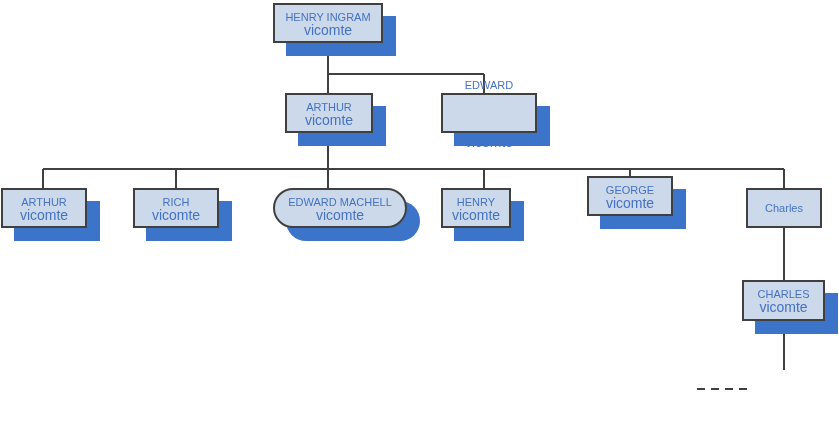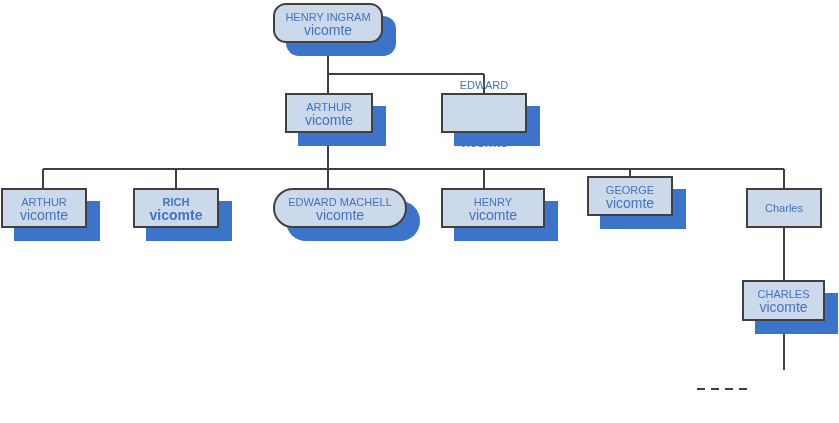--- a/index.html
+++ b/index.html
@@ -36,51 +36,51 @@
     <path d="M43 169 V188"></path>
     <path d="M176 169 V188"></path>
     <path d="M484 169 V188"></path>
     <path d="M630 169 V188"></path>
     <path d="M784 169 V188"></path>
     <path d="M784 228 V280"></path>
     <path d="M784 321 V370"></path>
     <path class="dashed" d="M697 389 H748"></path>
   </svg>
 
-  <div class="node shadowed" style="left:273px;top:3px;width:110px;height:40px;border-radius:13px;">
+  <div class="node shadowed" style="left:273px;top:3px;width:110px;height:40px;">
     <span class="name">HENRY INGRAM</span>
     <span class="subtitle">vicomte</span>
   </div>
 
   <div class="node shadowed" style="left:285px;top:93px;width:88px;height:40px;">
     <span class="name">ARTHUR</span>
     <span class="subtitle">vicomte</span>
   </div>
 
-  <div class="node shadowed" style="left:441px;top:93px;width:86px;height:40px;gap:44px;">
+  <div class="node shadowed" style="left:441px;top:93px;width:96px;height:40px;gap:44px;">
     <span class="name">EDWARD</span>
     <span class="subtitle">vicomte</span>
   </div>
 
   <div class="node shadowed" style="left:1px;top:188px;width:86px;height:40px;">
     <span class="name">ARTHUR</span>
     <span class="subtitle">vicomte</span>
   </div>
 
-  <div class="node shadowed" style="left:133px;top:188px;width:86px;height:40px;font-weight:bold;">
+  <div class="node shadowed" style="left:133px;top:188px;width:86px;height:40px;">
     <span class="name">RICH</span>
     <span class="subtitle">vicomte</span>
   </div>
 
   <div class="node shadowed" style="left:273px;top:188px;width:134px;height:40px;border-radius:20px;">
     <span class="name">EDWARD MACHELL</span>
     <span class="subtitle">vicomte</span>
   </div>
 
-  <div class="node shadowed" style="left:441px;top:188px;width:104px;height:40px;">
+  <div class="node shadowed" style="left:441px;top:188px;width:70px;height:40px;">
     <span class="name">HENRY</span>
     <span class="subtitle">vicomte</span>
   </div>
 
   <div class="node shadowed" style="left:587px;top:176px;width:86px;height:40px;">
     <span class="name">GEORGE</span>
     <span class="subtitle">vicomte</span>
   </div>
 
   <div class="node" style="left:746px;top:188px;width:76px;height:40px;">

